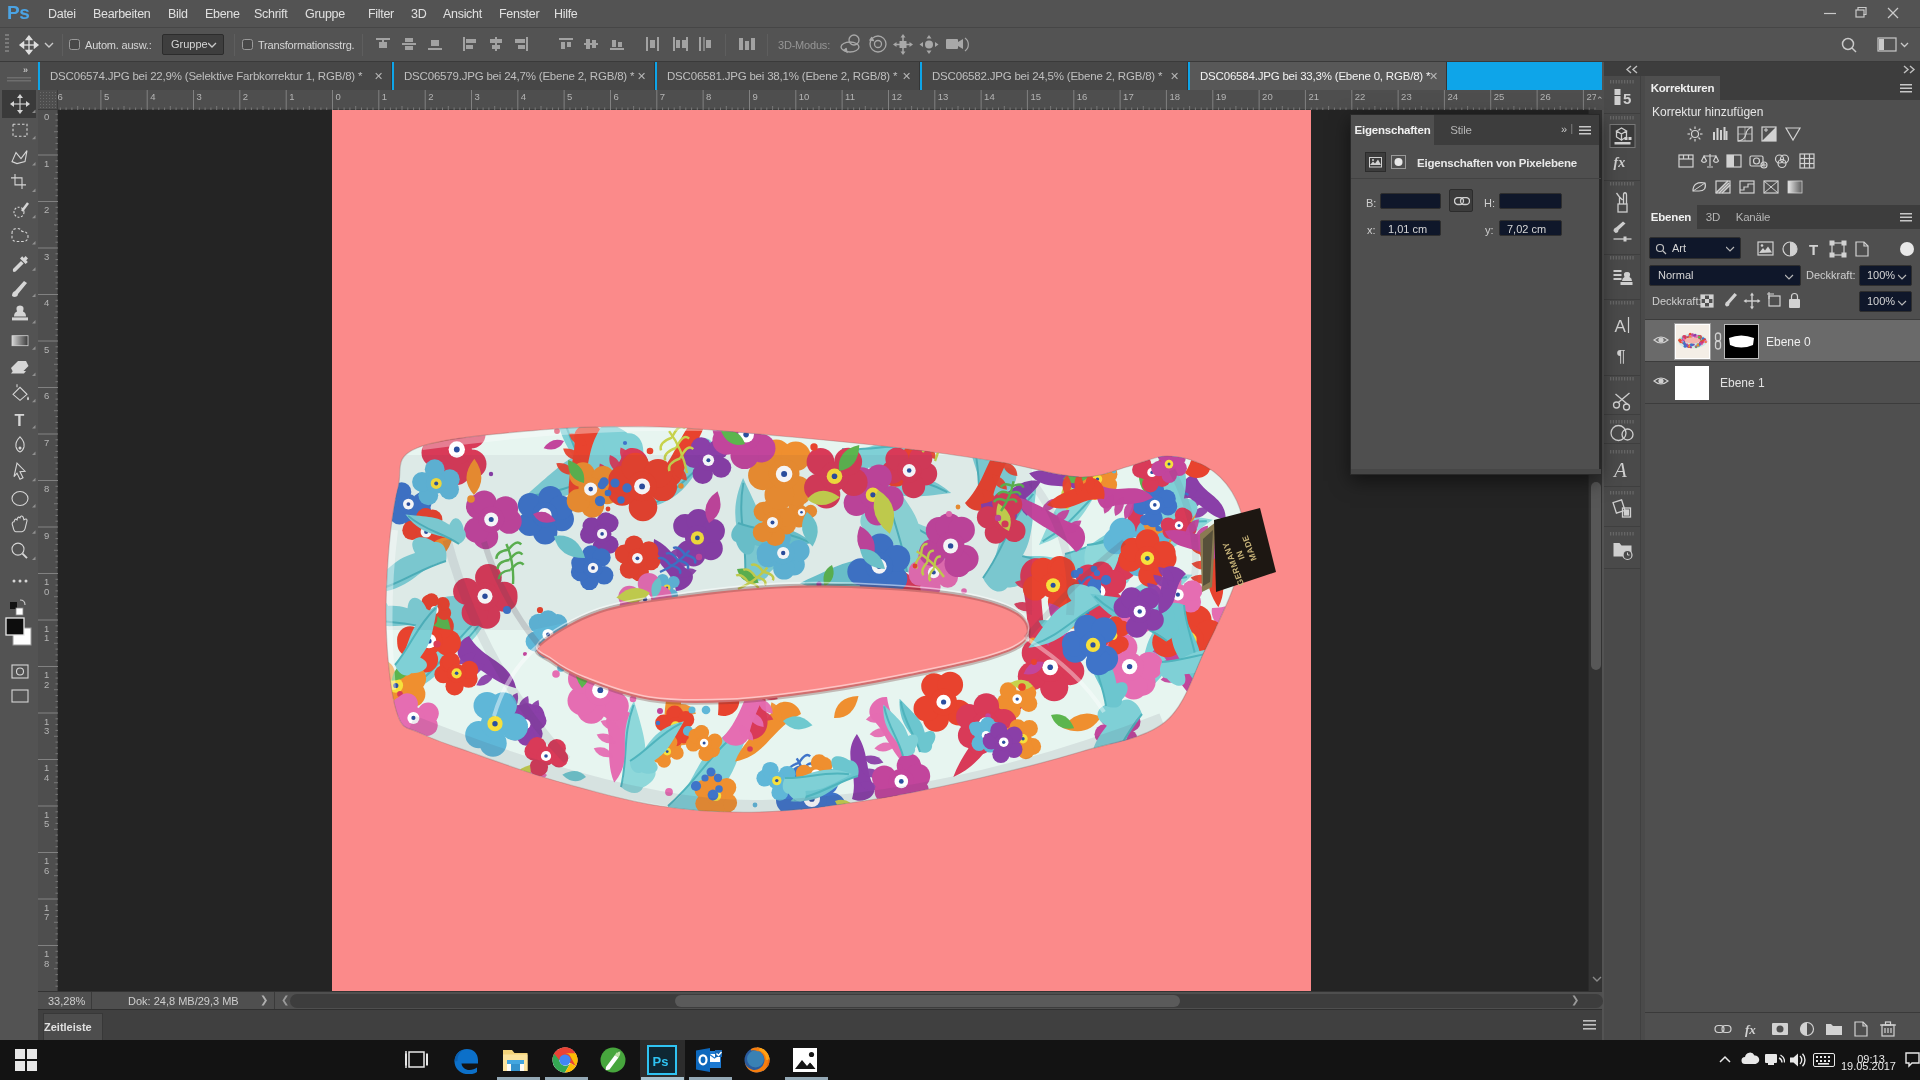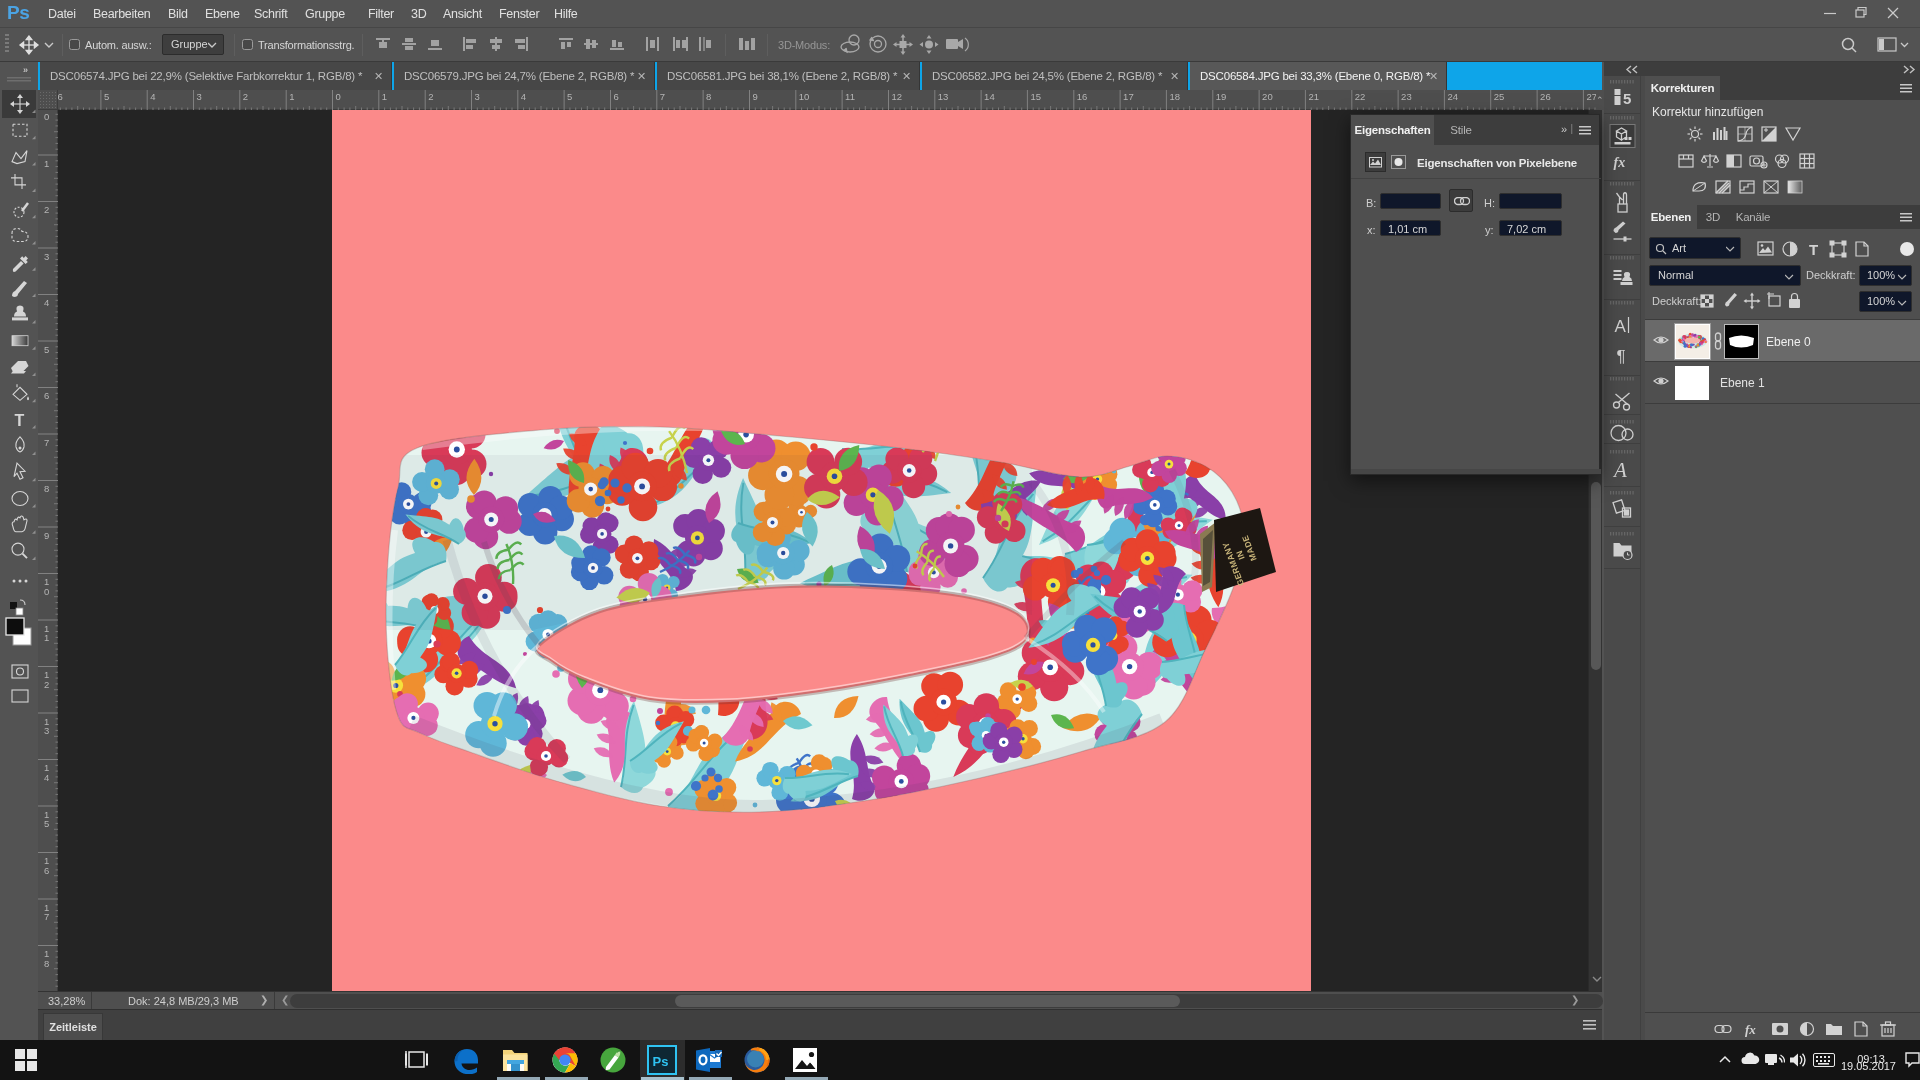--- a/index.html
+++ b/index.html
@@ -23,21 +23,21 @@
 #rulerv{position:absolute;left:38px;top:110px;width:20px;height:881px;background:#4e4e4e;border-right:1px solid #3c3c3c}
 #rulchev{position:absolute;left:1596px;top:90px;width:8px;height:20px;background:#4e4e4e;color:#b5b5b5;font-size:9px;line-height:20px}
 #canvas{position:absolute;left:58px;top:110px;width:1530px;height:881px;background:#242424;overflow:hidden}
 #pink{position:absolute;left:274px;top:0;width:979px;height:881px;background:#fb8a8a}
 #vscroll{position:absolute;left:1588px;top:110px;width:14px;height:881px;background:#333333;border-left:1px solid #2a2a2a}
 #vthumb{position:absolute;left:2px;top:372px;width:10px;height:188px;background:#575757;border-radius:5px}
 #statusbar{position:absolute;left:38px;top:991px;width:1564px;height:18px;background:#4f4f4f;border-top:1px solid #333}
 #hscrolltrack{position:absolute;left:252px;top:2px;width:1313px;height:14px;background:#3d3d3d;border-radius:7px}
 #hthumb{position:absolute;left:385px;top:1px;width:505px;height:12px;background:#5a5a5a;border-radius:6px}
 #zeitleiste{position:absolute;left:38px;top:1009px;width:1564px;height:31px;background:#404040;border-top:1px solid #303030}
-#ztab{position:absolute;left:5px;top:3px;width:60px;height:28px;background:#4d4d4d;border:1px solid #383838;border-bottom:none;color:#e0e0e0;font-size:11px;font-weight:bold;text-align:center;line-height:26px}
+#ztab{position:absolute;left:5px;top:3px;width:60px;height:28px;background:#4d4d4d;border:1px solid #383838;border-bottom:none;color:#e0e0e0;font-size:11px;font-weight:bold;text-align:left;line-height:26px}
 #dock{position:absolute;left:1604px;top:62px;width:316px;height:978px;background:#4a4a4a}
 #iconstrip{position:absolute;left:0px;top:14px;width:37px;height:964px;background:#4a4a4a;border-right:1px solid #404040}
 #docktop{position:absolute;left:0;top:0;width:316px;height:14px;background:#3d3d3d;color:#b8b8b8}
 .panel{position:absolute;left:41px;width:275px;background:#4f4f4f}
 .ptabs{position:absolute;left:0;top:0;width:100%;height:24px;background:#3d3d3d}
 .ptab{position:absolute;top:0;height:24px;font-size:11.5px;letter-spacing:-0.2px;line-height:24px;text-align:center;color:#b5b5b5}
 .ptab.active{background:#4f4f4f;color:#f0f0f0;font-weight:bold}
 .hamb{position:absolute;right:7px;color:#c8c8c8;font-size:11px}
 .field{position:absolute;background:#0f172a;border:1px solid #2e2e2e;border-radius:2px;color:#d6d6d6;font-size:11px}
 #floatpanel{position:absolute;left:1350px;top:114px;width:250px;height:361px;background:#4f4f4f;border:1px solid #292929;box-shadow:0 6px 18px rgba(0,0,0,0.5)}

